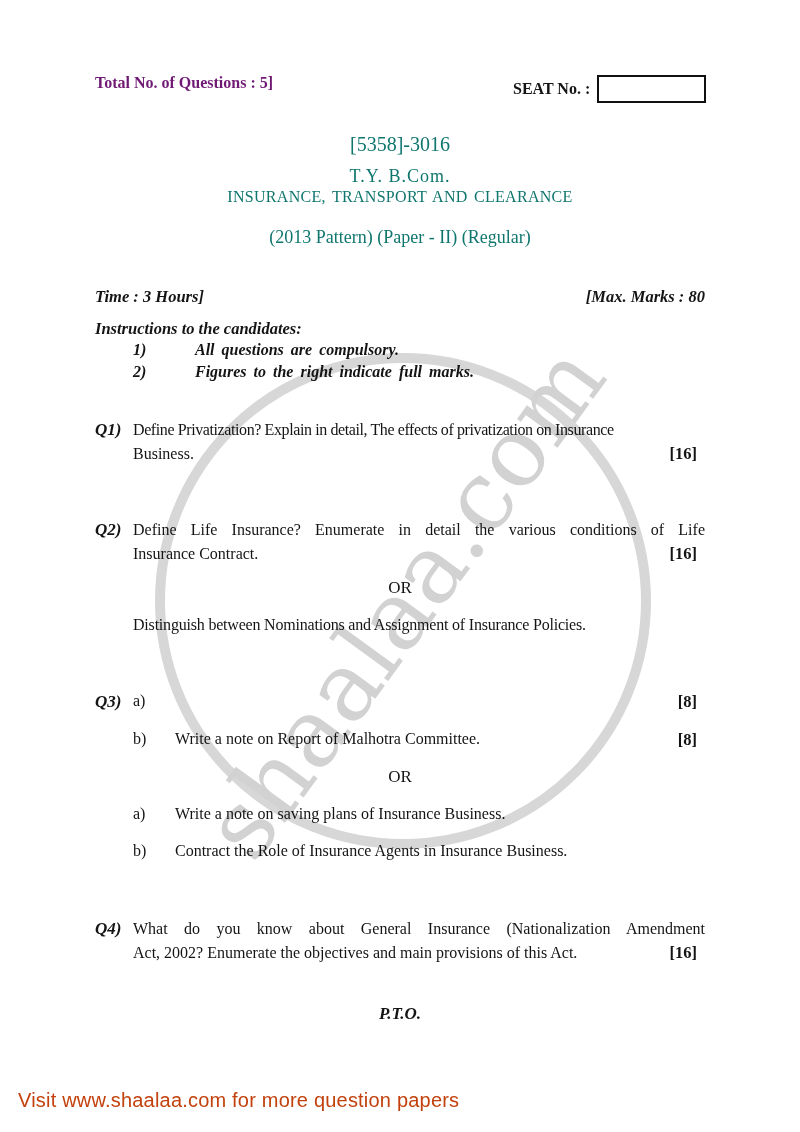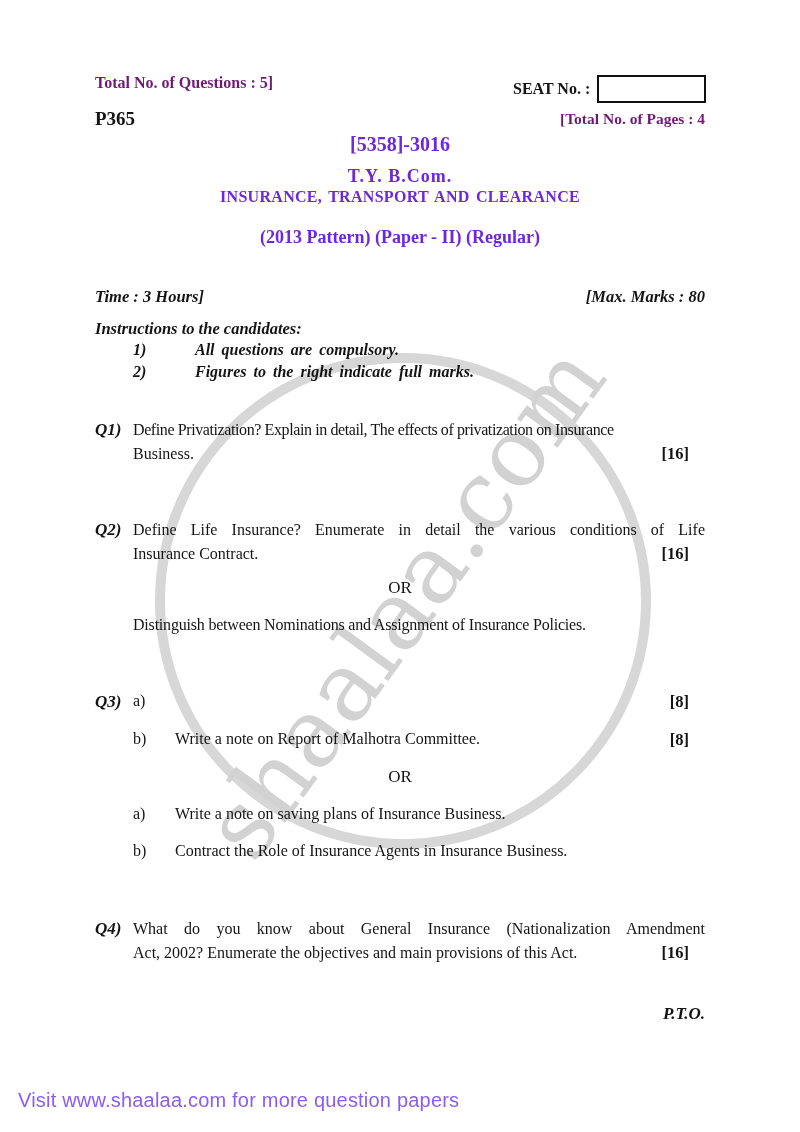--- a/index.html
+++ b/index.html
@@ -33,21 +33,21 @@
     border: 2px solid #101010;
     background: #ffffff;
     font: 16px "Liberation Serif", serif;
     padding: 0 4px;
     outline: none;
   }
   #hrow2 { top: 108px; }
   #paper-number { font-weight: bold; font-size: 19px; }
   #total-pages { position: absolute; right: 0; top: 2px; font-weight: bold; font-size: 15.5px; }
 
-  .center-line { left: 95px; width: 610px; text-align: center; font-weight: bold; color: #6d28d9; }
+  .center-line { left: 95px; width: 610px; text-align: center; font-weight: normal; color: #0f766e; }
   #exam-code     { top: 133px; font-size: 20px; }
   #course-title  { top: 166px; font-size: 18px; letter-spacing: 1px; }
   #subject-title { top: 188px; font-size: 16px; letter-spacing: 0.3px; word-spacing: 2px; }
   #pattern-line  { top: 227px; font-size: 18px; }
 
   .bi { font-weight: bold; font-style: italic; }
   #meta-row { top: 287px; font-size: 16.5px; }
   #max-marks { position: absolute; right: 0; top: 0; }
 
   #instr-heading { top: 319px; font-size: 16.5px; }
@@ -56,70 +56,66 @@
   .instr-item .itxt { margin-left: 100px; display: block; }
   #instr-1 { top: 341px; }
   #instr-2 { top: 363px; }
 
   .qblock { font-size: 16px; line-height: 23.5px; }
   .qnum { position: absolute; left: 0; top: 0; font-weight: bold; font-style: italic; font-size: 17px; }
   .qtext { margin-left: 38px; }
   .qline { position: relative; }
   .qline.jfirst { text-align: justify; text-align-last: justify; }
   .qline.squeeze { white-space: nowrap; letter-spacing: -0.4px; }
-  .marks { position: absolute; right: 16px; top: 0; font-weight: bold; font-style: normal; font-size: 16.5px; letter-spacing: 0; }
+  .marks { position: absolute; right: 8px; top: 0; font-weight: bold; font-style: normal; font-size: 16.5px; letter-spacing: 0; }
 
   #q1-block { top: 418px; }
   #q2-block { top: 518px; font-family: Liberation Serif, serif; }
   .or-row { left: 95px; width: 610px; text-align: center; font-size: 17px; }
   #or-1 { top: 578px; }
   #q2-alt { top: 616px; font-size: 16px; }
   #q2-alt .atext { margin-left: 38px; letter-spacing: -0.2px; }
 
   .prow { font-size: 16px; }
   .prow .plabel { position: absolute; left: 38px; }
   .prow .ptext { margin-left: 80px; display: block; }
   #q3-row-a { top: 692px; }
   #q3-row-b { top: 730px; }
   #or-2 { top: 767px; }
   #q3-alt-a { top: 805px; }
   #q3-alt-b { top: 842px; }
 
   #q4-block { top: 917px; }
 
-  #pto { top: 1004px; text-align: right; font-size: 17px; }
+  #pto { top: 1004px; text-align: center; font-size: 17px; }
 
   #footer-note {
     left: 18px; top: 1089px;
     font-family: "Liberation Sans", sans-serif;
     font-size: 20px;
-    color: #8b5cf6;
+    color: #c2410c;
     letter-spacing: 0.2px;
   }
 </style>
 </head>
 <body>
 
 <div id="page">
 
   <svg id="watermark" width="800" height="1132" viewBox="0 0 800 1132">
     <circle cx="403" cy="601" r="243" fill="none" stroke="#d7d7d7" stroke-width="10"></circle>
     <text x="403" y="636" text-anchor="middle" font-size="96" fill="#d2d2d2" font-family="'DejaVu Serif', serif" transform="rotate(-54 403 601)">shaalaa.com</text>
   </svg>
 
   <div id="hrow1" class="abs content-col">
     <span class="hdr-bold">Total No. of Questions : 5]</span>
     <span id="seat-label">SEAT No. :</span>
     <input id="seat-box" type="text" value="" style="">
   </div>
 
-  <div id="hrow2" class="abs content-col">
-    <span id="paper-number">P365</span>
-    <span id="total-pages" class="hdr-bold">[Total No. of Pages : 4</span>
-  </div>
 
   <div id="exam-code" class="abs center-line">[5358]-3016</div>
   <div id="course-title" class="abs center-line">T.Y. B.Com.</div>
   <div id="subject-title" class="abs center-line">INSURANCE, TRANSPORT AND CLEARANCE</div>
   <div id="pattern-line" class="abs center-line">(2013 Pattern) (Paper - II) (Regular)</div>
 
   <div id="meta-row" class="abs content-col bi">
     <span>Time : 3 Hours]</span>
     <span id="max-marks">[Max. Marks : 80</span>
   </div>

